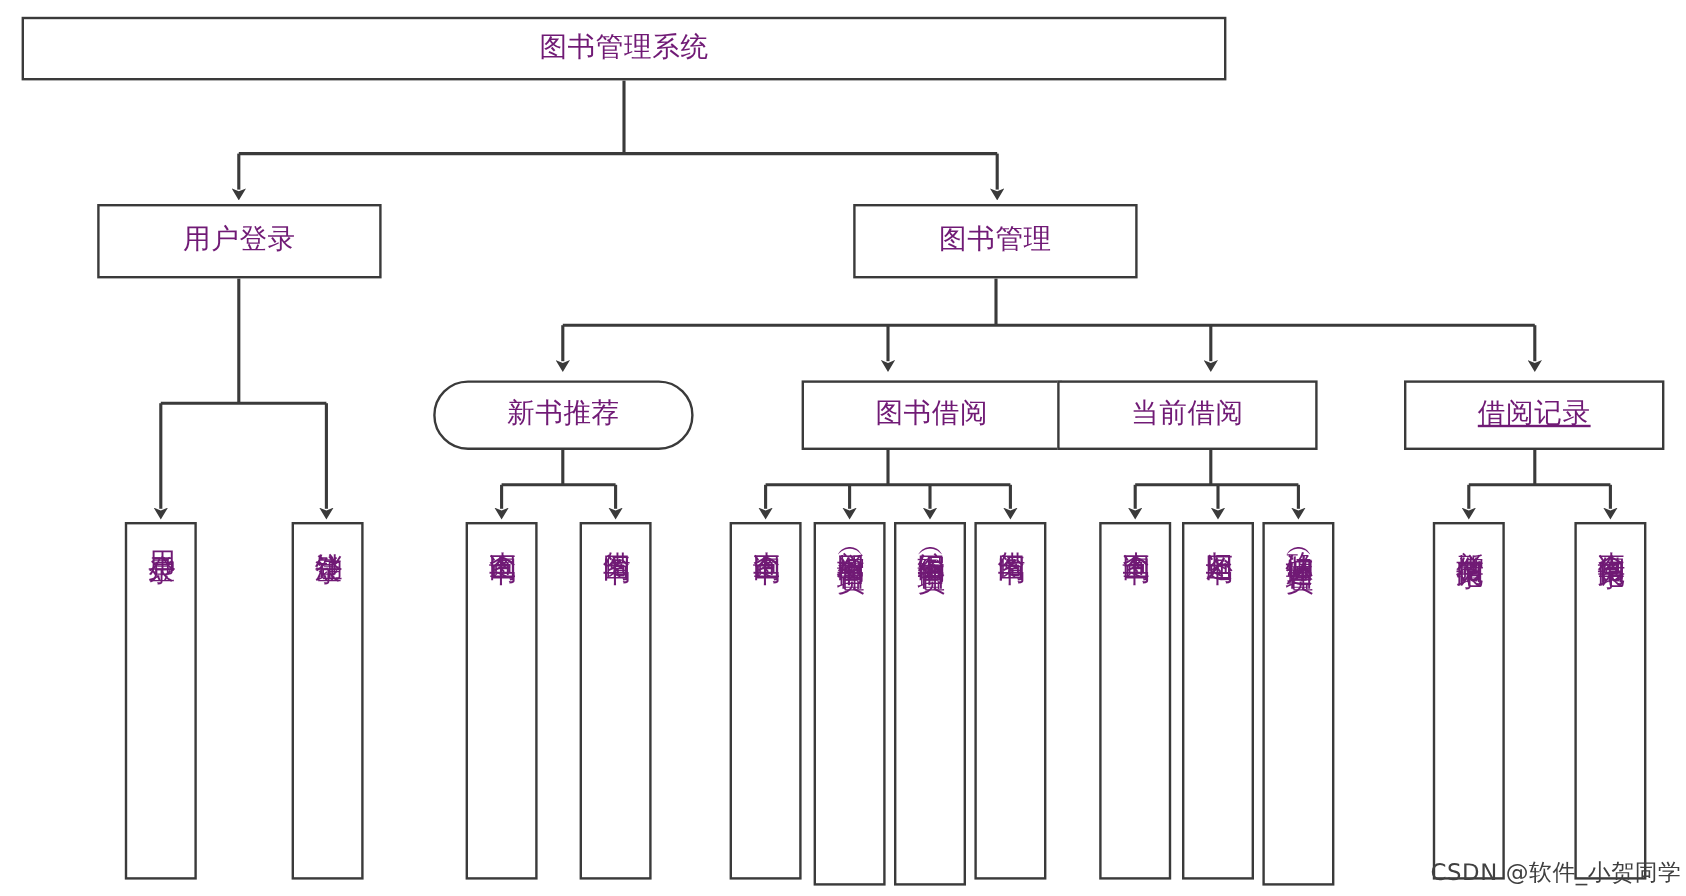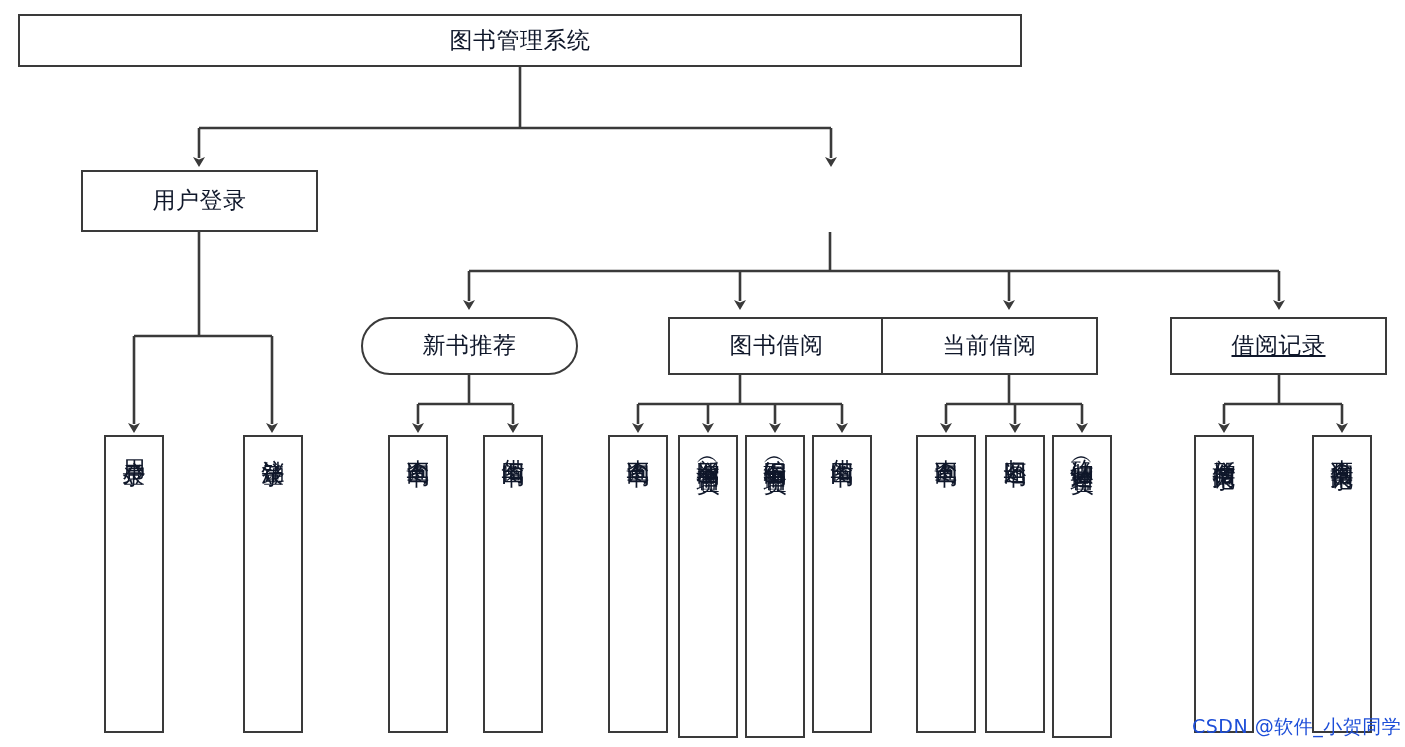--- a/index.html
+++ b/index.html
@@ -27,21 +27,21 @@
     pointer-events: none;
   }
   .node {
     position: absolute;
     box-sizing: border-box;
     border: 2px solid #3a3a3a;
     background: #ffffff;
     display: flex;
     align-items: center;
     justify-content: center;
-    color: #0f172a;
+    color: #701a75;
   }
   .node-label {
     display: block;
     text-align: center;
     line-height: 1.18;
     letter-spacing: 0.5px;
   }
   
   .node.horiz .node-label {
     writing-mode: horizontal-tb;
@@ -66,21 +66,21 @@
     height: auto;
   }
   .node.vert.tall-text {
     align-items: flex-start;
   }
   #watermark {
     position: absolute;
     left: 1192px;
     top: 714px;
     font-size: 19px;
-    color: #1d4ed8;
+    color: #404040;
     white-space: nowrap;
     font-family: "DejaVu Sans", "Liberation Sans", sans-serif;
     letter-spacing: 0.5px;
   }
 </style>
 </head>
 <body>
 
 <div id="diagram-root">
 
@@ -136,20 +136,23 @@
     </g>
   </svg>
 
   <div class="node root horiz" style="left:18px; top:14px; width:1004px; height:53px;">
     <span class="node-label">图书管理系统</span>
   </div>
 
   <div class="node horiz" style="left:81px; top:170px; width:237px; height:62px;">
     <span class="node-label">用户登录</span>
   </div>
+  <div class="node horiz" style="left:711px; top:170px; width:237px; height:62px;">
+    <span class="node-label">图书管理</span>
+  </div>
 
   <div class="node horiz" style="left:361px; top:317px; width:217px; height:58px;border-radius:29px;">
     <span class="node-label">新书推荐</span>
   </div>
   <div class="node horiz" style="left:668px; top:317px; width:217px; height:58px;">
     <span class="node-label">图书借阅</span>
   </div>
   <div class="node horiz" style="left:881px; top:317px; width:217px; height:58px;">
     <span class="node-label">当前借阅</span>
   </div>

